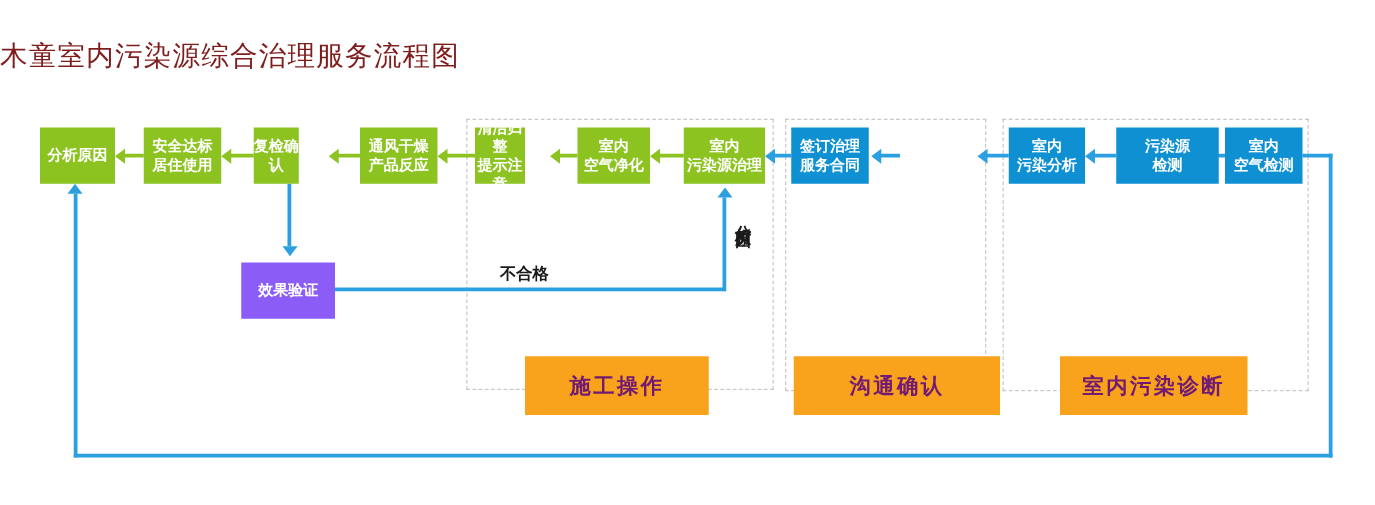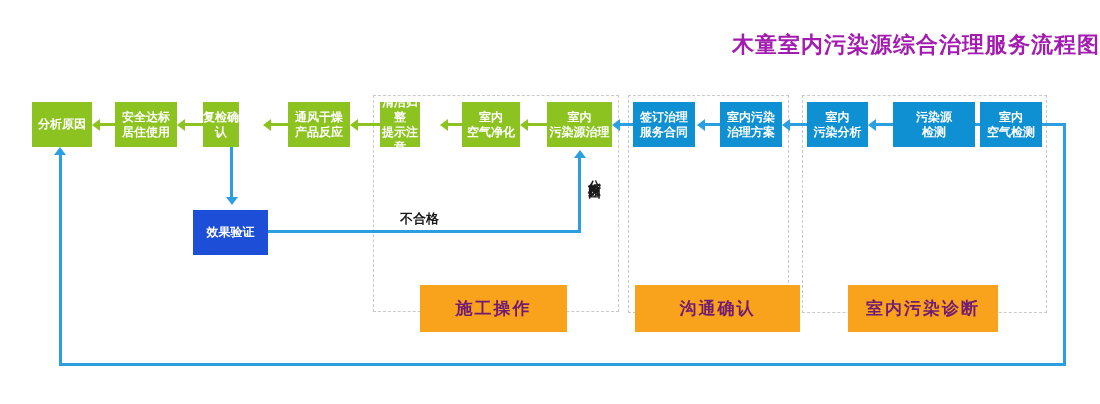--- a/index.html
+++ b/index.html
@@ -1,32 +1,32 @@
 <!DOCTYPE html>
 <html><head>
 <meta charset="utf-8">
 <style>
   html,body{margin:0;padding:0;background:#ffffff;}
   #canvas{
     position:relative;width:1100px;height:404px;background:#ffffff;overflow:hidden;
     font-family:"Liberation Sans",sans-serif;
   }
   .title{
-    position:absolute;left:0;top:30px;width:1100px;text-align:right;
-    font-size:22px;font-weight:bold;color:#a21caf;letter-spacing:1px;
+    position:absolute;left:0;top:30px;width:1100px;text-align:left;
+    font-size:22px;font-weight:normal;color:#7f1d1d;letter-spacing:1px;
   }
   .node{
     position:absolute;top:102px;height:45px;
     display:flex;align-items:center;justify-content:center;text-align:center;
     color:#fff;font-size:12px;font-weight:bold;line-height:15px;white-space:pre-line;
     z-index:2;
   }
   .ngreen{background:#8CC320;}
   .nblue{background:#0E90D2;}
-  .norange{background:#1d4ed8;}
+  .norange{background:#8b5cf6;}
   .vbox{
     position:absolute;left:193px;top:210px;width:75px;height:45px;
     display:flex;align-items:center;justify-content:center;
     color:#fff;font-size:12px;font-weight:bold;z-index:2;
   }
   .group{position:absolute;border:1px dashed #c9c9c9;z-index:0;}
   .glabel{
     position:absolute;background:#F9A21B;color:#701a75;font-weight:bold;font-size:17px;
     display:flex;align-items:center;justify-content:center;z-index:3;letter-spacing:2px;
   }
@@ -64,22 +64,20 @@
   <div class="node ngreen" style="left:288px;width:62px">通风干燥
 产品反应</div>
   <div class="node ngreen" style="left:380px;width:40px">清洁归整
 提示注意</div>
   <div class="node ngreen" style="left:462px;width:58px">室内
 空气净化</div>
   <div class="node ngreen" style="left:547px;width:65px">室内
 污染源治理</div>
   <div class="node nblue" style="left:633px;width:62px">签订治理
 服务合同</div>
-  <div class="node nblue" style="left:720px;width:62px">室内污染
-治理方案</div>
   <div class="node nblue" style="left:807px;width:61px">室内
 污染分析</div>
   <div class="node nblue" style="left:893px;width:82px">污染源
 检测</div>
   <div class="node nblue" style="left:980px;width:62px">室内
 空气检测</div>
 
   <div class="vbox norange">效果验证</div>
 
   <div class="ln lg" style="left:99px;top:123px;width:16px;height:3px"></div>

